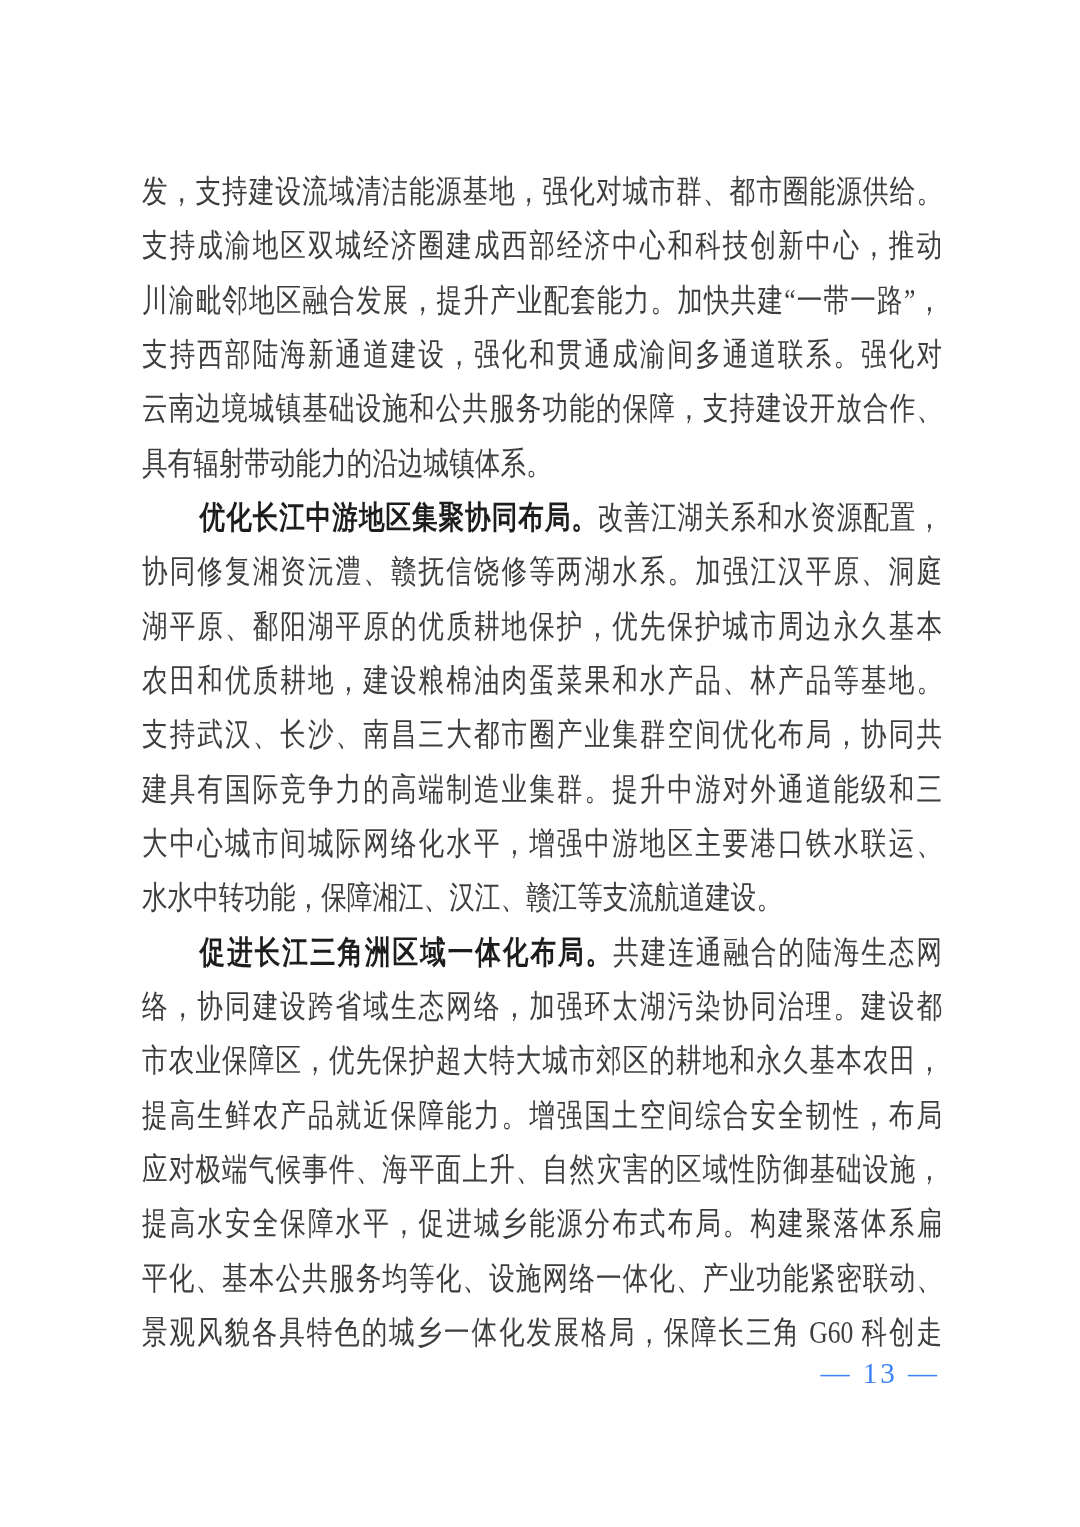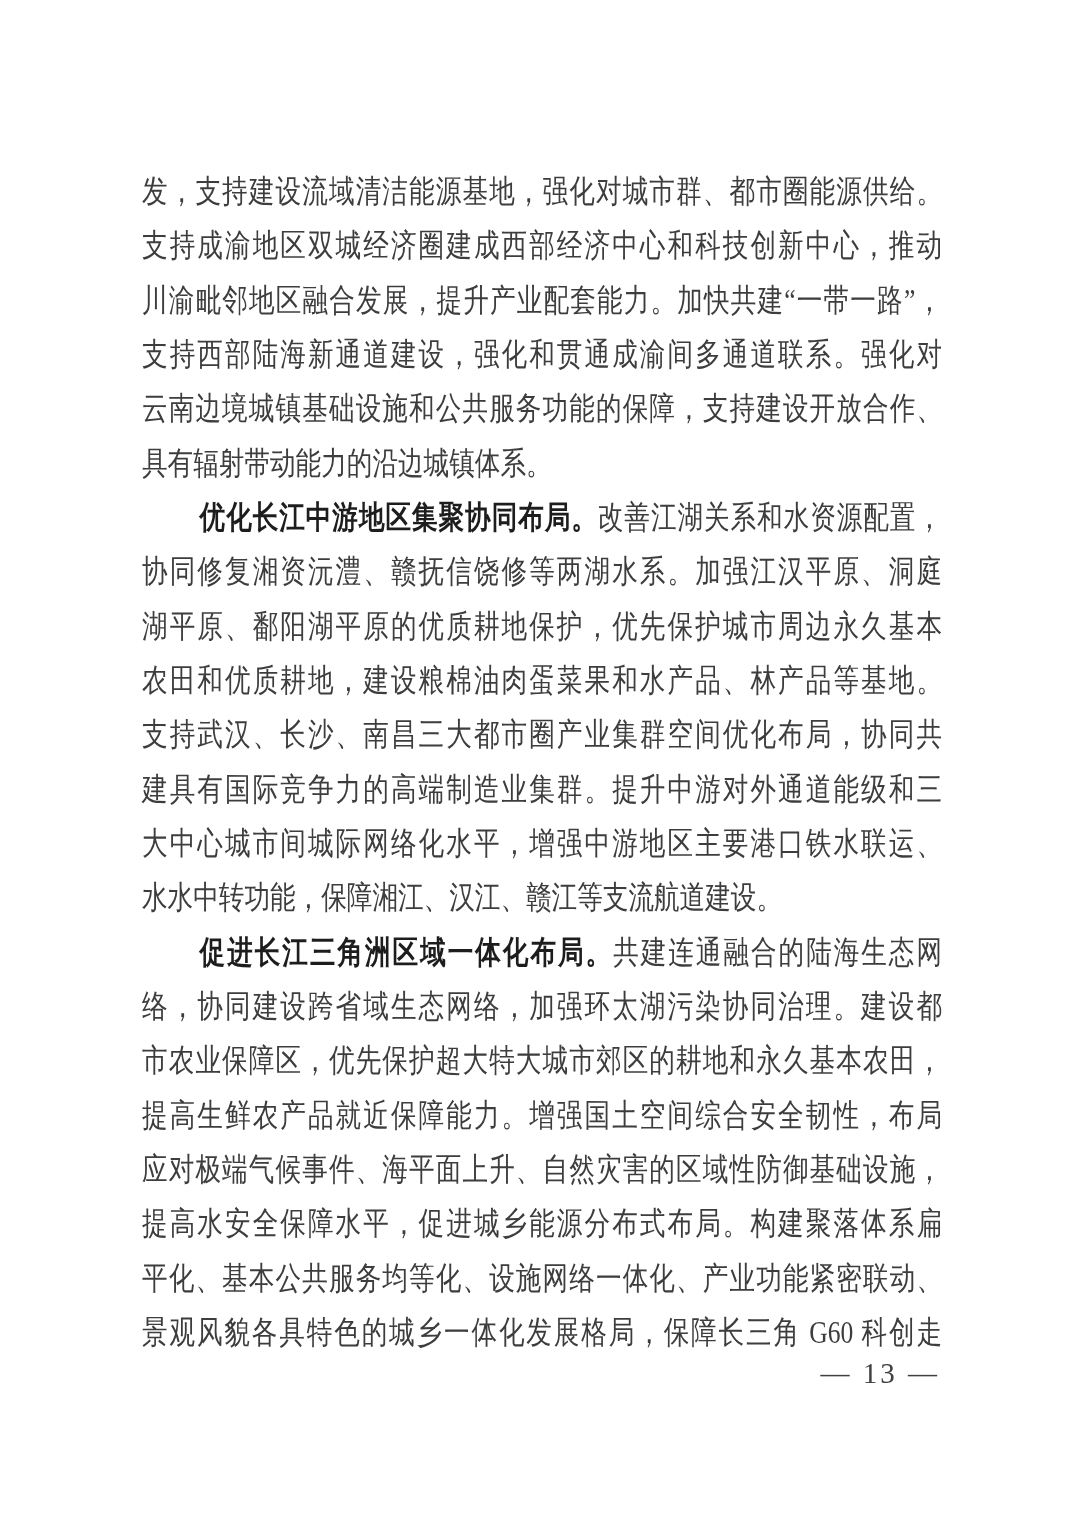--- a/index.html
+++ b/index.html
@@ -43,21 +43,21 @@
   .heading {
     font-weight: bold;
     color: #1d1d1d;
   }
   .page-number {
     position: absolute;
     right: 140px;
     top: 1356px;
     font-size: 29px;
     line-height: 34px;
-    color: #404040;
+    color: #3b82f6;
     letter-spacing: 3px;
     text-align: right;
   }
 </style>
 </head>
 <body>
 
 <div class="page">
   <div class="text-block">
 

